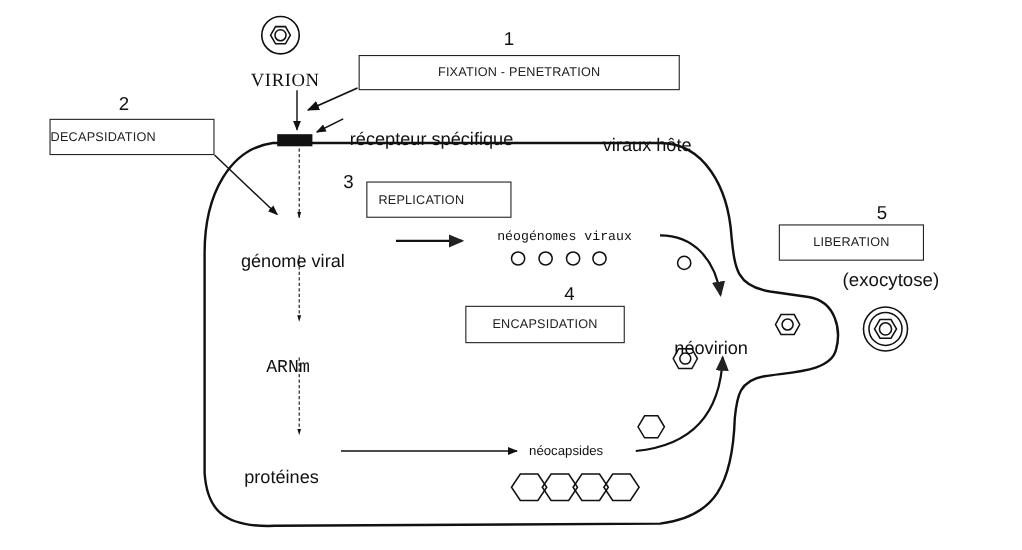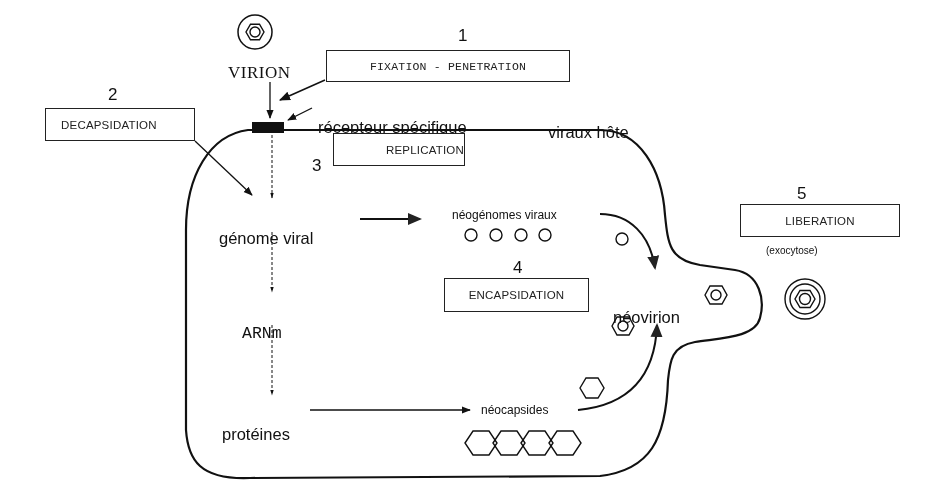--- a/index.html
+++ b/index.html
@@ -2,21 +2,21 @@
 <html><head>
   <meta charset="utf-8">
   <style>
     html, body { margin: 0; padding: 0; background: #ffffff; }
     body { width: 929px; height: 500px; overflow: hidden; position: relative; font-family: "Liberation Sans", sans-serif; color: #111; }
     #diagram { position: absolute; left: 0; top: 0; width: 929px; height: 500px; }
     .lbl { position: absolute; white-space: nowrap; color: #111; }
     .num { font-size: 17px; }
     .box { position: absolute; border: 1.6px solid #222; background: #fff; box-sizing: border-box; display: flex; align-items: center; justify-content: center; font-size: 11.5px; letter-spacing: 0.2px; color: #222; }
     .big { font-size: 16.5px; margin-top: 24px; }
-    .mid { font-size: 10px; }
+    .mid { font-size: 17px; }
     .small { font-size: 12px; }
     .virion-title { font-family: "Liberation Serif", serif; font-size: 17px; letter-spacing: 0.5px; }
   </style>
 </head>
 <body>
 
 <div id="diagram">
   <svg width="929" height="500" viewBox="0 0 929 500">
     <defs>
       <marker id="ah" viewBox="0 0 10 10" refX="9" refY="5" markerWidth="7" markerHeight="7" orient="auto-start-reverse">
@@ -90,62 +90,62 @@
     <g fill="none" stroke="#111" stroke-width="1.4">
       <circle cx="805" cy="299" r="20"></circle>
       <circle cx="805" cy="299" r="15"></circle>
       <polygon points="815,299 810,290.5 800,290.5 795,299 800,307.5 810,307.5"></polygon>
       <circle cx="805" cy="299" r="5.5"></circle>
     </g>
   </svg>
 
   
   <div class="lbl num" style="left:458px; top:26px;">1</div>
-  <div class="box" style="left:326px; top:50px; width:244px; height:32px;font-family:Liberation Mono, monospace;">
+  <div class="box" style="left:326px; top:50px; width:292px; height:32px;">
     <span>FIXATION - PENETRATION</span>
   </div>
 
   
   <div class="lbl virion-title" style="left:228px; top:63px;">VIRION</div>
 
   
   <div class="lbl big" style="left:318px; top:94px;">récepteur spécifique</div>
   <div class="lbl big" style="left:548px; top:99px;">viraux hôte</div>
 
   
   <div class="lbl num" style="left:108px; top:85px;">2</div>
-  <div class="box" style="left:45px; top:108px; width:150px; height:33px; justify-content:flex-start; padding-left:15px;">
+  <div class="box" style="left:45px; top:108px; width:150px; height:33px; justify-content:flex-start; ">
     <span>DECAPSIDATION</span>
   </div>
 
   
   <div class="lbl num" style="left:312px; top:156px;">3</div>
-  <div class="box" style="left:333px; top:133px; width:132px; height:33px; justify-content:flex-end; padding-left:21px;">
+  <div class="box" style="left:333px; top:165px; width:132px; height:33px; justify-content:flex-start; padding-left:10px;">
     <span>REPLICATION</span>
   </div>
 
   
   <div class="lbl big" style="left:219px; top:205px;">génome viral</div>
-  <div class="lbl small" style="left:452px; top:208px;">néogénomes viraux</div>
+  <div class="lbl small" style="left:452px; top:208px;font-family:Liberation Mono, monospace;">néogénomes viraux</div>
 
   
   <div class="lbl num" style="left:513px; top:258px;">4</div>
-  <div class="box" style="left:444px; top:278px; width:145px; height:34px;">
+  <div class="box" style="left:423px; top:278px; width:145px; height:34px;">
     <span>ENCAPSIDATION</span>
   </div>
 
   
   <div class="lbl big" style="left:613px; top:284px;">néovirion</div>
 
   
   <div class="lbl big" style="left:242px; top:300px;font-family:Liberation Mono, monospace;">ARNm</div>
 
   
   <div class="lbl big" style="left:222px; top:401px;">protéines</div>
   <div class="lbl small" style="left:481px; top:403px;text-align:right;">néocapsides</div>
 
   
   <div class="lbl num" style="left:797px; top:184px;">5</div>
-  <div class="box" style="left:740px; top:204px; width:160px; height:33px;">
+  <div class="box" style="left:708px; top:204px; width:132px; height:33px;">
     <span>LIBERATION</span>
   </div>
   <div class="lbl mid" style="left:766px; top:245px;">(exocytose)</div>
 </div>
 
 </body></html>

